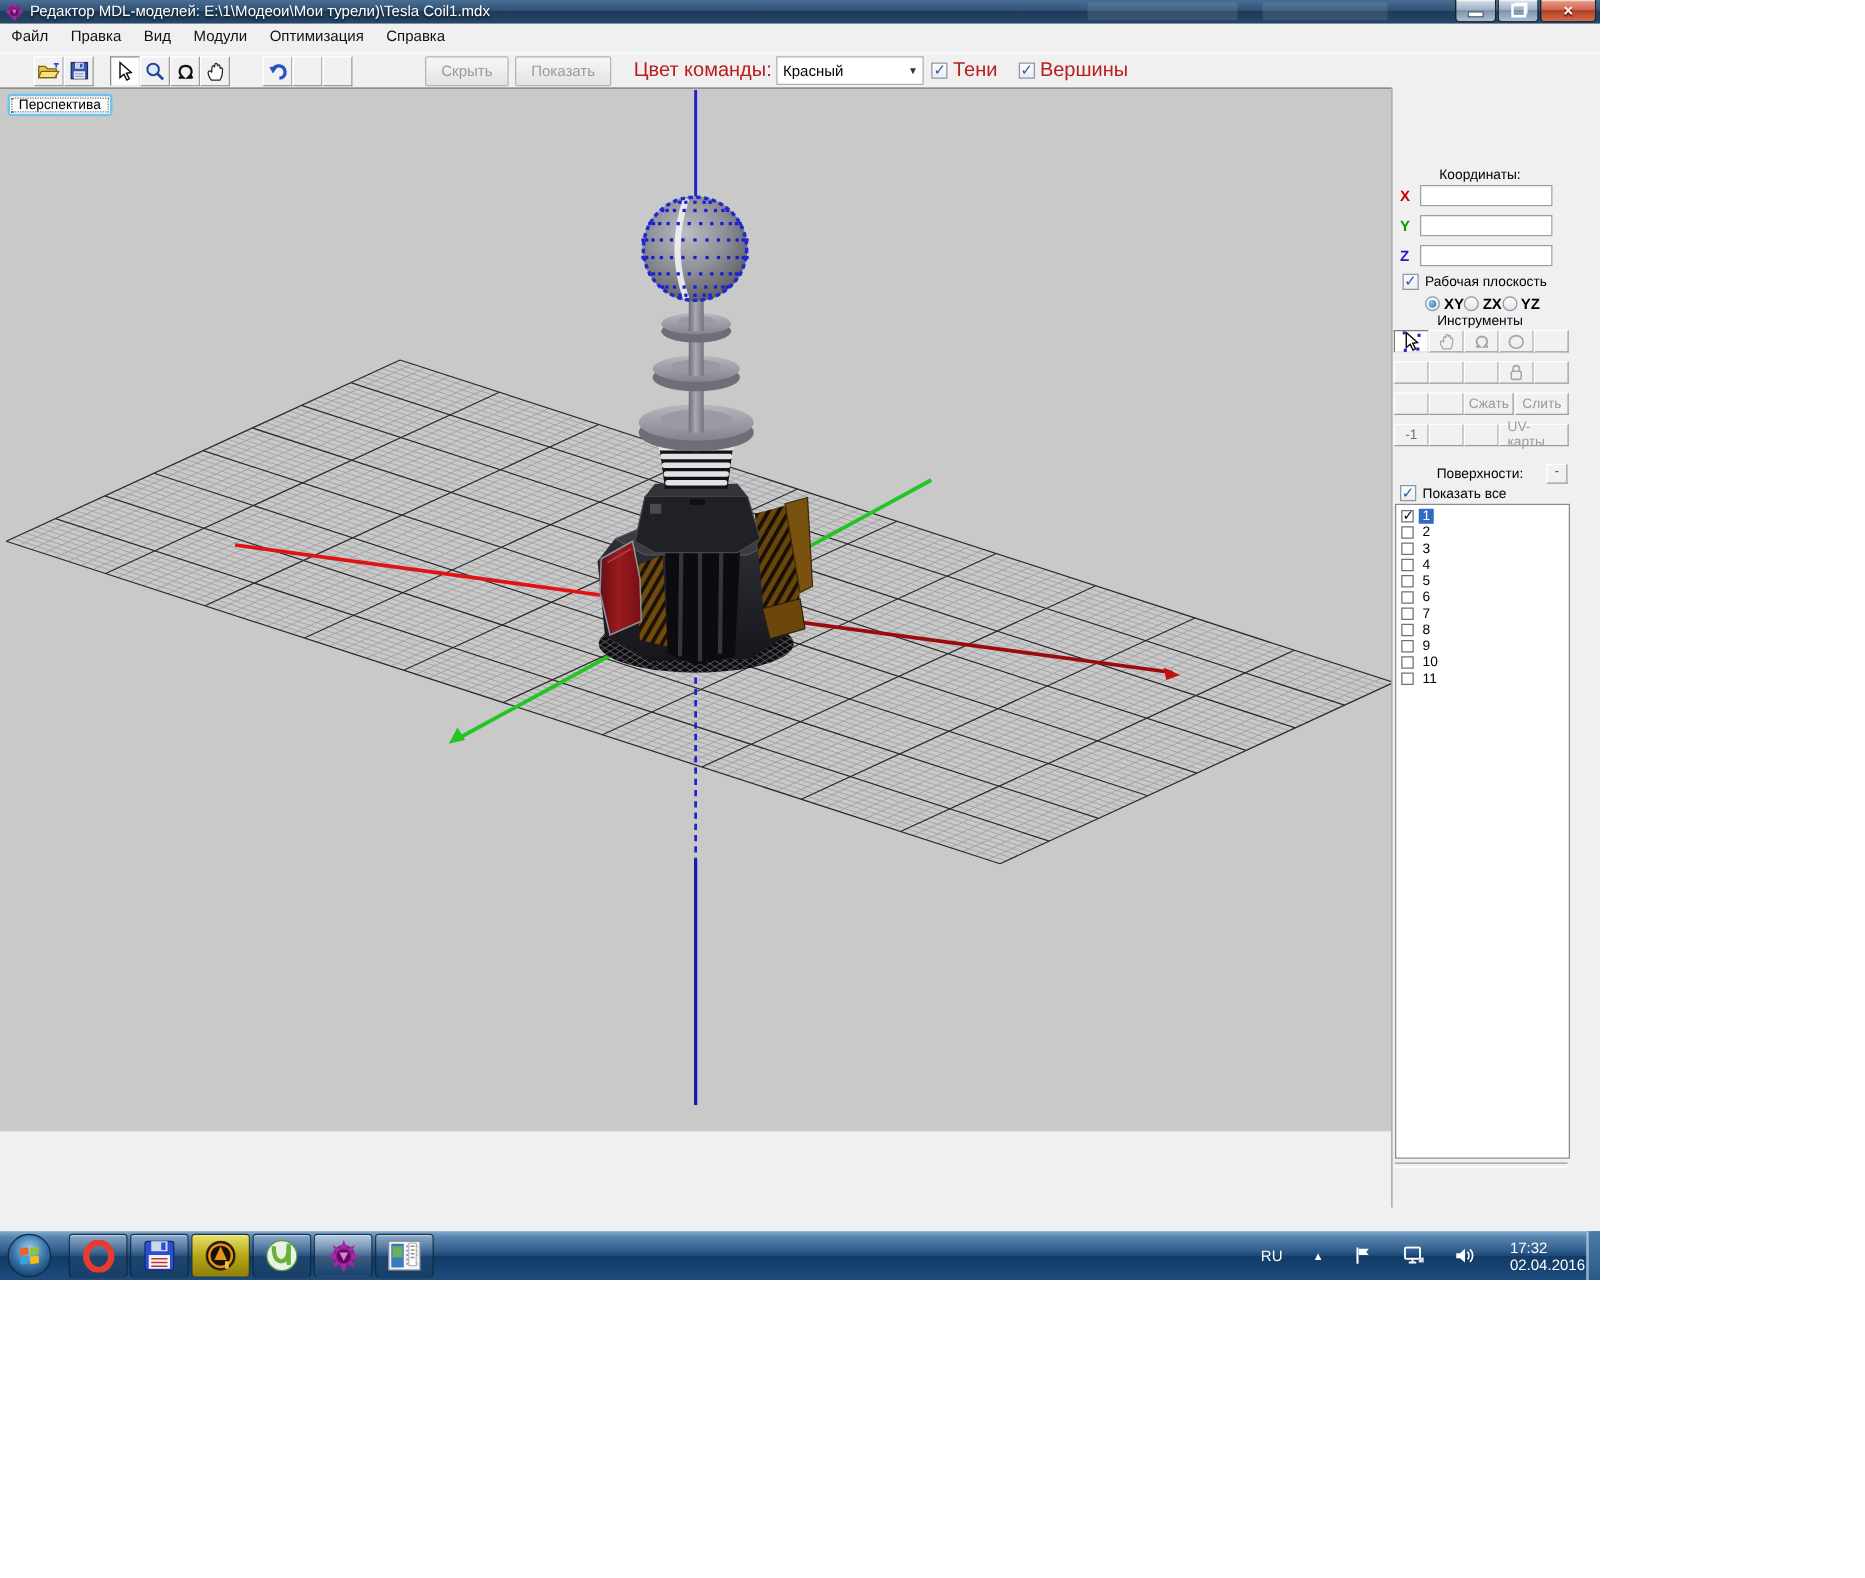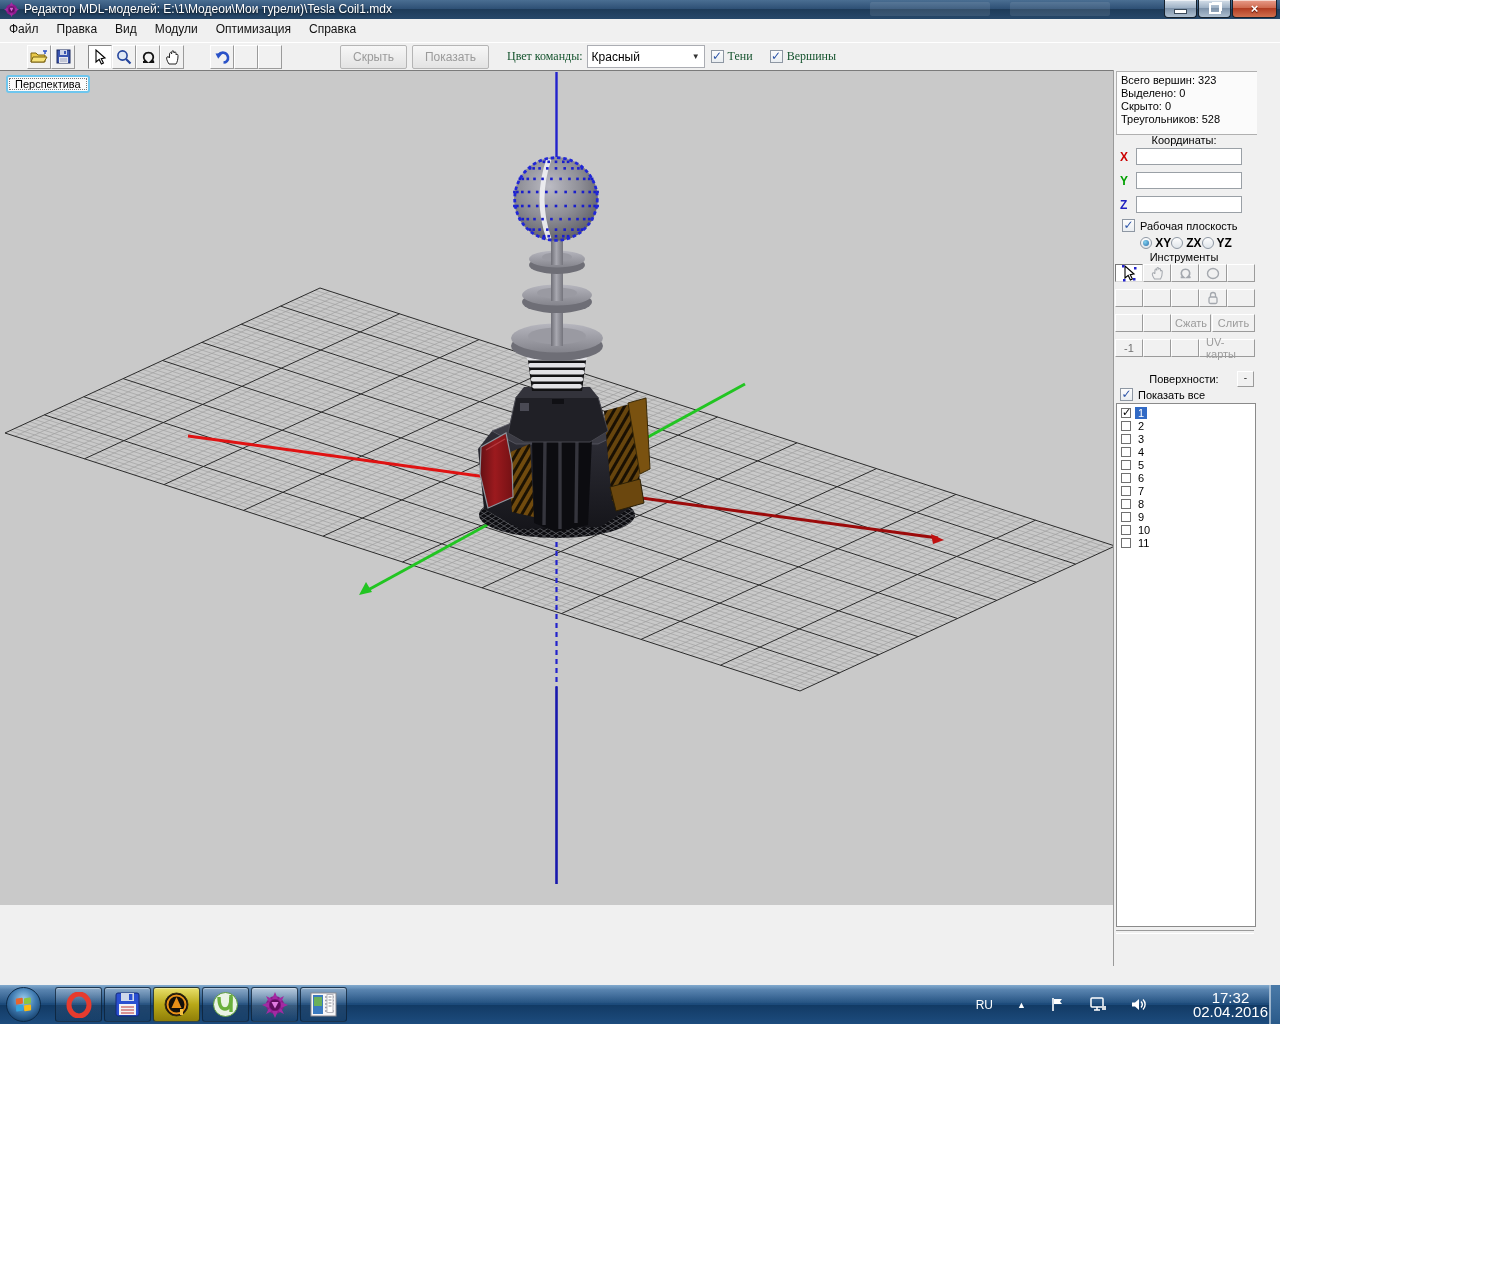--- a/index.html
+++ b/index.html
@@ -30,21 +30,21 @@
   .tbtn.pressed{background:#ffffff;border-color:#8a8a8a #e8e8e8 #e8e8e8 #8a8a8a;}
   .tsep{width:10px;height:24px;}
   .txtbtn{height:22px;border:1px solid #b5b5b5;border-radius:2px;background:linear-gradient(#f7f7f7,#e3e3e3);
     color:#9b9b9b;font-size:12px;padding:0 12px;display:flex;align-items:center;margin-right:5px;}
   .combo{width:108px;height:21px;border:1px solid #abadb3;background:#fff;display:flex;align-items:center;
     justify-content:space-between;padding:0 4px;font-size:12px;color:#000;}
   .combo .arr{font-size:8px;color:#333;}
   .chk{width:13px;height:13px;border:1px solid #8e97a3;background:linear-gradient(#fdfdfd,#e9edf1);
     display:inline-flex;align-items:center;justify-content:center;box-sizing:border-box;}
   .chk .mark{color:#2b53a8;font-size:12px;font-weight:bold;line-height:10px;margin-top:-2px;}
-  .lbl{color:#14532d;font-size:12px;font-family:Liberation Serif, serif;}
+  .lbl{color:#b91c1c;font-size:16px;}
   
   .viewport{position:absolute;left:0;top:70px;width:1113px;height:835px;background:#c9c9c9;border-top:1px solid #7a7a7a;}
   .persp-btn{position:absolute;left:6px;top:4px;background:#fbfbfb;border:2px solid #6ec6ee;border-radius:3px;
     font-size:11px;color:#000;padding:1px 7px;outline:1px dotted #777;outline-offset:-4px;}
   .below-viewport{position:absolute;left:0;top:905px;width:1113px;height:61px;background:#f0f0f0;}
   
   .rpanel{position:absolute;left:1113px;top:70px;width:144px;height:896px;background:#f0f0f0;border-left:1px solid #9a9a9a;
     font-size:11px;color:#000;box-sizing:border-box;}
   .rpanel-gap{position:absolute;left:1257px;top:70px;width:23px;height:896px;background:#f0f0f0;}
   .stats{position:absolute;left:2px;top:1px;width:136px;height:58px;background:#fbfbfb;border:1px solid #b0b0b0;padding:2px 4px;line-height:13px;}
@@ -94,21 +94,21 @@
   .winflag .f4{left:8px;top:7px;background:#fbbc12;transform:skewY(-6deg);}
   .task-icons{position:absolute;left:55px;top:2px;display:flex;gap:2px;z-index:2;}
   .task-btn{width:47px;height:35px;border:1px solid rgba(12,34,56,.8);border-radius:3px;
     background:linear-gradient(rgba(255,255,255,.28),rgba(255,255,255,.06) 50%,rgba(0,0,0,.12));
     display:flex;align-items:center;justify-content:center;box-shadow:inset 0 1px 0 rgba(255,255,255,.35);box-sizing:border-box;}
   .task-btn.hl-yellow{background:linear-gradient(#e8e06a,#b8a818 50%,#8f7e08);}
   .task-btn.active{background:linear-gradient(rgba(255,255,255,.55),rgba(255,255,255,.18) 50%,rgba(0,0,0,.08));}
   .tray{position:absolute;right:12px;top:0;height:39px;display:flex;align-items:center;gap:24px;z-index:2;color:#fff;}
   .tray .lang{font-size:12px;}
   .tray .up{font-size:9px;}
-  .clock{text-align:center;font-size:15px;line-height:14px;margin-left:22px;}
+  .clock{text-align:left;font-size:12px;line-height:14px;margin-left:4px;}
   .show-desktop{position:absolute;right:0;top:0;width:9px;height:39px;background:linear-gradient(#4a7aa8,#2a5a8a);
     border-left:2px solid rgba(255,255,255,.5);z-index:2;}
   svg{display:block;}
 </style>
 </head>
 <body>
 
 <div class="app">
 
   <div class="titlebar">
@@ -554,26 +554,20 @@
             </g>
           <circle cx="556" cy="198" r="41.3" fill="none" stroke="#2026d8" stroke-width="2.8" stroke-dasharray="3.5 2.8"></circle>
         </g>
       </g>
     </svg>
     <div class="persp-btn">Перспектива</div>
   </div>
   <div class="below-viewport"></div>
 
   <div class="rpanel">
-    <div class="stats">
-      <div>Всего вершин: 323</div>
-      <div>Выделено: 0</div>
-      <div>Скрыто: 0</div>
-      <div>Треугольников: 528</div>
-    </div>
     <div class="coord-title">Координаты:</div>
     <div class="coord-row" style="top:78px">
       <span class="coord-letter" style="color:#cc0000">X</span>
       <input class="coord-input" value="" style="">
     </div>
     <div class="coord-row" style="top:102px">
       <span class="coord-letter" style="color:#00a000">Y</span>
       <input class="coord-input" value="" style="">
     </div>
     <div class="coord-row" style="top:126px">

